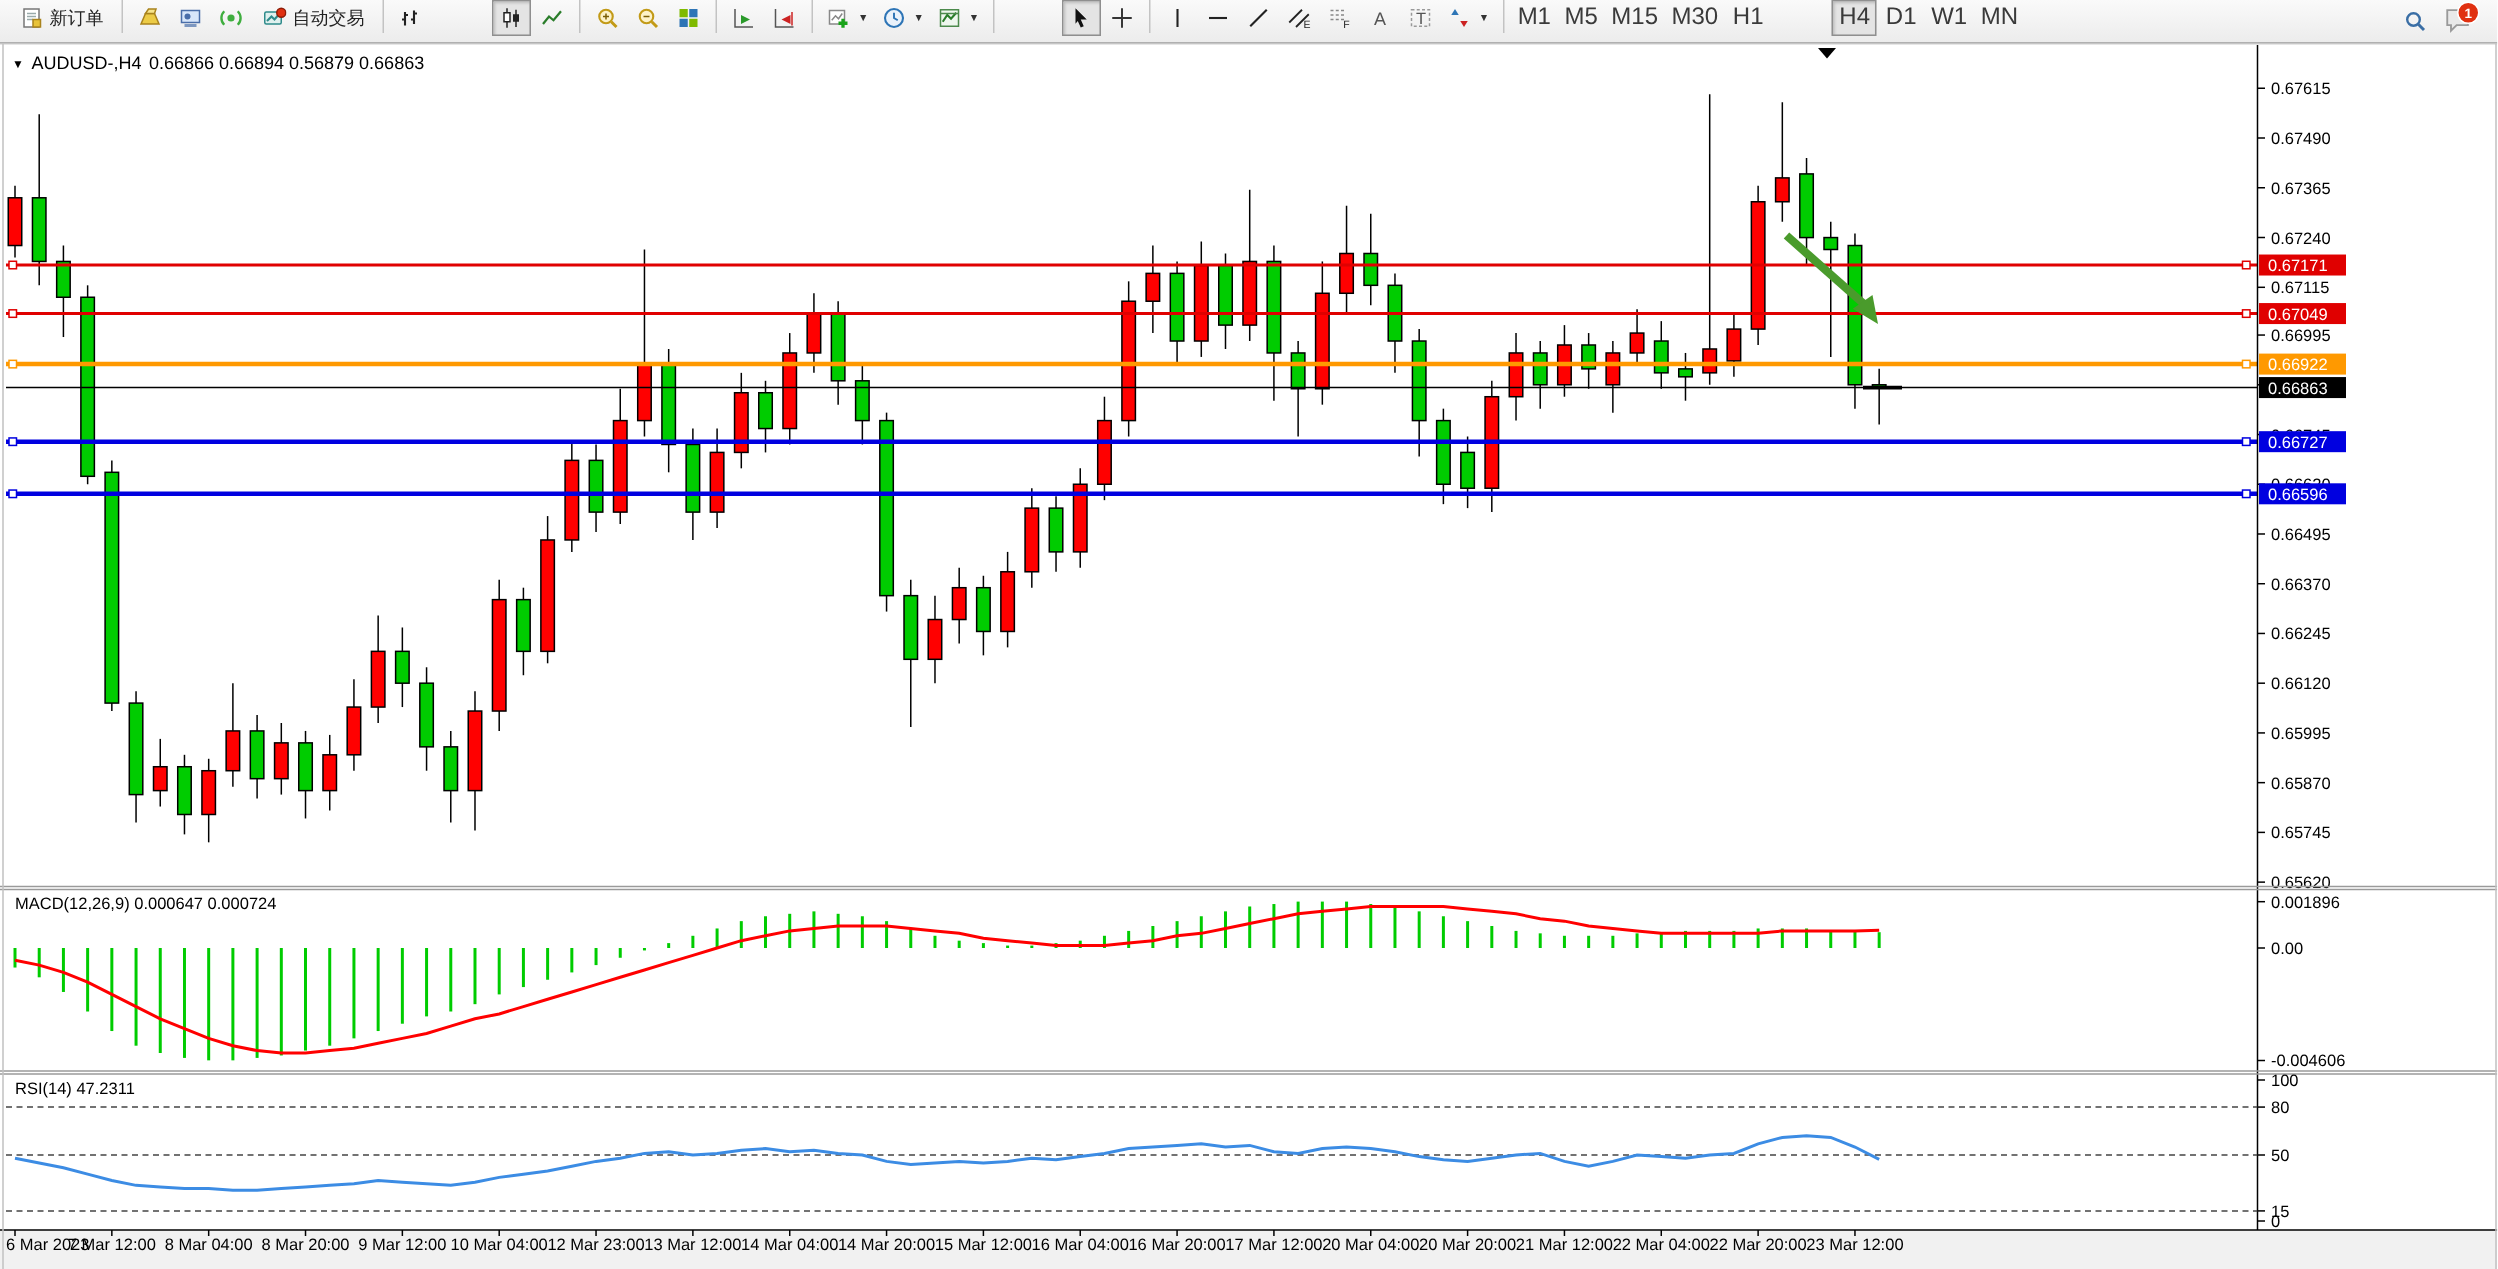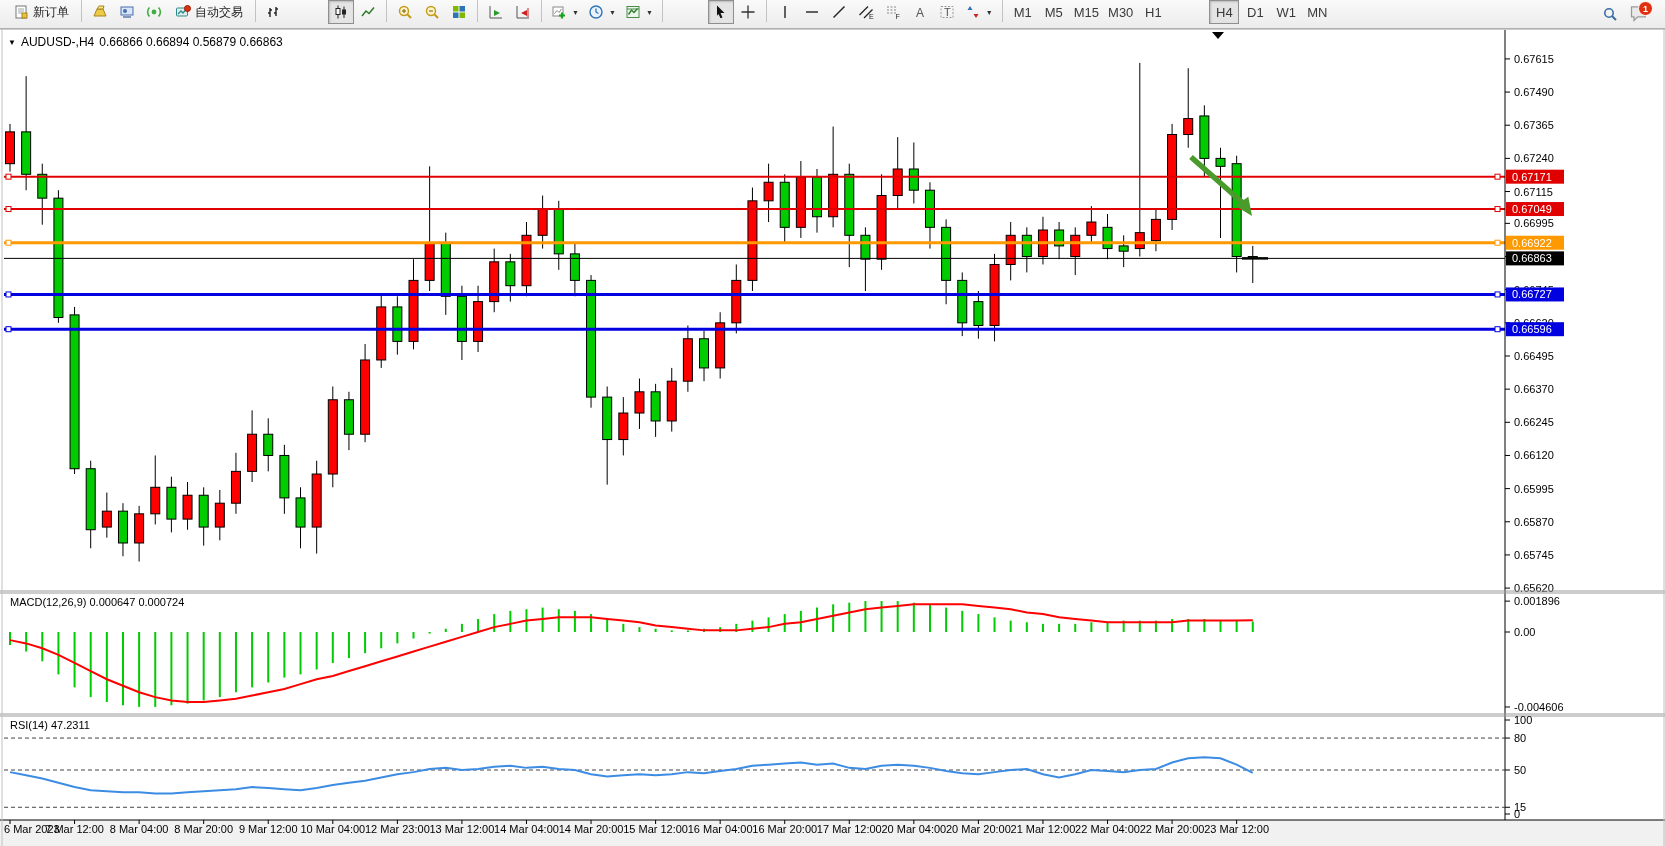--- a/index.html
+++ b/index.html
@@ -7,21 +7,21 @@
   
   .toolbar{position:absolute;left:0;top:0;width:1665px;height:29px;
     background:linear-gradient(#fafafa,#ececec);border-bottom:1px solid #b0b0b0;
     display:flex;padding:0 6px;box-sizing:border-box;gap:1px;}
   .tbtn{display:flex;align-items:center;gap:4px;height:24px;min-width:26px;padding:0 3px;
     border:1px solid transparent;background:transparent;font-family:"Liberation Sans",sans-serif;
     font-size:12px;color:#222;cursor:default;box-sizing:border-box;justify-content:center;}
   .tbtn.pressed{border:1px solid #8f8f8f;background:#e4e4e4;box-shadow:inset 1px 1px 2px rgba(0,0,0,.18);margin-left:40px;}
   .tbtn .caret{font-size:7px;color:#333;margin-left:1px;}
   .sep{width:1px;height:22px;background:#c3c3c3;margin:0 4px;}
-  .tf{font-size:13px;color:#3a3a3a;min-width:30px;letter-spacing:0;}
+  .tf{font-size:16px;color:#3a3a3a;min-width:30px;letter-spacing:0;}
   .ic{width:16px;height:16px;display:block;}
   .right-tools{margin-left:auto;display:flex;align-items:center;gap:6px;padding-right:8px;}
   .chatwrap{position:relative;width:22px;height:22px;}
   .badge{position:absolute;right:-2px;top:-2px;width:13px;height:13px;border-radius:50%;
     background:#e03010;color:#fff;font-size:9px;font-weight:bold;display:flex;
     align-items:center;justify-content:center;border:1px solid #fff;}
   
   #chartwrap{position:absolute;left:0;top:29px;width:1665px;height:817px;background:#fff;}
   #chart-svg{position:absolute;left:0;top:0;}
   .chart-title{position:absolute;left:8px;top:6px;font-size:12px;color:#000;

